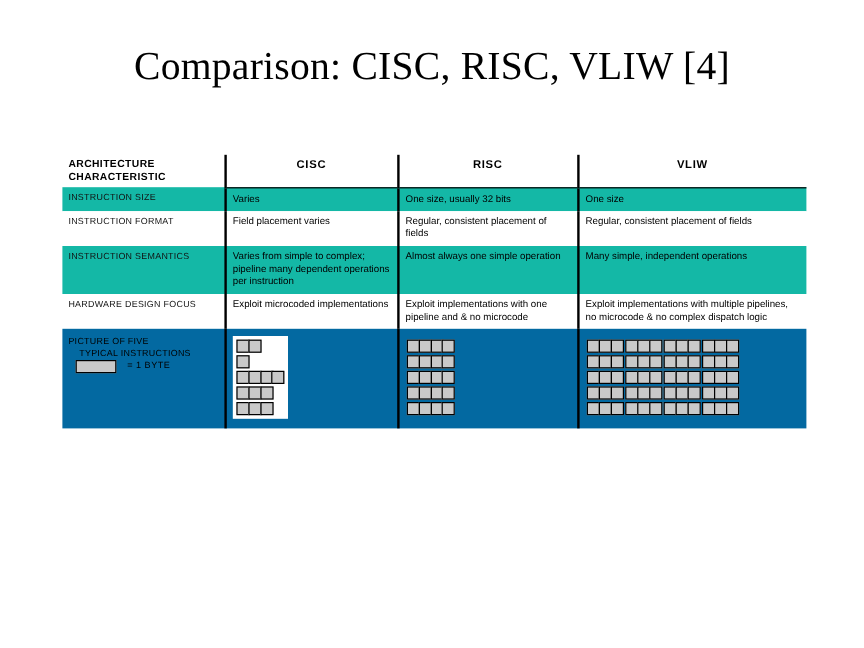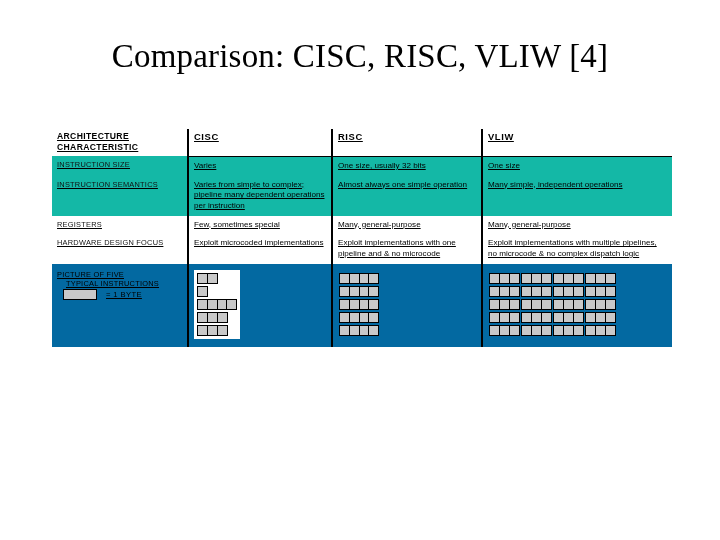--- a/index.html
+++ b/index.html
@@ -29,21 +29,20 @@
     font-weight: normal;
     color: #000000;
     letter-spacing: 0.2px;
     white-space: nowrap;
   }
   .table-wrap {
     position: absolute;
     left: 52px;
     top: 129px;
     width: 620px;
-    text-decoration: underline;
   }
   table.cmp {
     border-collapse: collapse;
     width: 620px;
     table-layout: fixed;
     font-size: 7.6px;
     color: #000000;
   }
   table.cmp col.c0 { width: 136px; }
   table.cmp col.c1 { width: 144px; }
@@ -70,21 +69,21 @@
   table.cmp thead th.hlabel {
     font-size: 8.6px;
     letter-spacing: 0.35px;
     line-height: 1.3;
     text-align: left;
     padding-top: 2px;
   }
   table.cmp thead th.hcol {
     font-size: 9.4px;
     letter-spacing: 0.6px;
-    text-align: left;
+    text-align: center;
     border-bottom: 1.4px solid #000000;
     padding-top: 2px;
     padding-bottom: 2px;
   }
   
   tr.band td { background: #14b8a6; margin-top: 36px; }
   tr.plain td { background: #ffffff; }
 
   td.rowlabel {
     font-size: 7.4px;
@@ -163,34 +162,34 @@
       </thead>
       <tbody>
 
         <tr class="band">
           <td class="rowlabel">INSTRUCTION SIZE</td>
           <td class="cellbody vsep">Varies</td>
           <td class="cellbody vsep">One size, usually 32 bits</td>
           <td class="cellbody vsep">One size</td>
         </tr>
 
+        <tr class="plain">
+          <td class="rowlabel">INSTRUCTION FORMAT</td>
+          <td class="cellbody vsep">Field placement varies</td>
+          <td class="cellbody vsep">Regular, consistent placement of fields</td>
+          <td class="cellbody vsep">Regular, consistent placement of fields</td>
+        </tr>
 
         <tr class="band">
           <td class="rowlabel">INSTRUCTION SEMANTICS</td>
           <td class="cellbody vsep">Varies from simple to complex; pipeline many dependent operations per instruction</td>
           <td class="cellbody vsep">Almost always one simple operation</td>
           <td class="cellbody vsep">Many simple, independent operations</td>
         </tr>
 
-        <tr class="plain">
-          <td class="rowlabel">REGISTERS</td>
-          <td class="cellbody vsep">Few, sometimes special</td>
-          <td class="cellbody vsep">Many, general-purpose</td>
-          <td class="cellbody vsep">Many, general-purpose</td>
-        </tr>
 
 
         <tr class="plain">
           <td class="rowlabel">HARDWARE DESIGN FOCUS</td>
           <td class="cellbody vsep">Exploit microcoded implementations</td>
           <td class="cellbody vsep">Exploit implementations with one pipeline and &amp; no microcode</td>
           <td class="cellbody vsep">Exploit implementations with multiple pipelines, no microcode &amp; no complex dispatch logic</td>
         </tr>
 
         <tr class="picrow">

